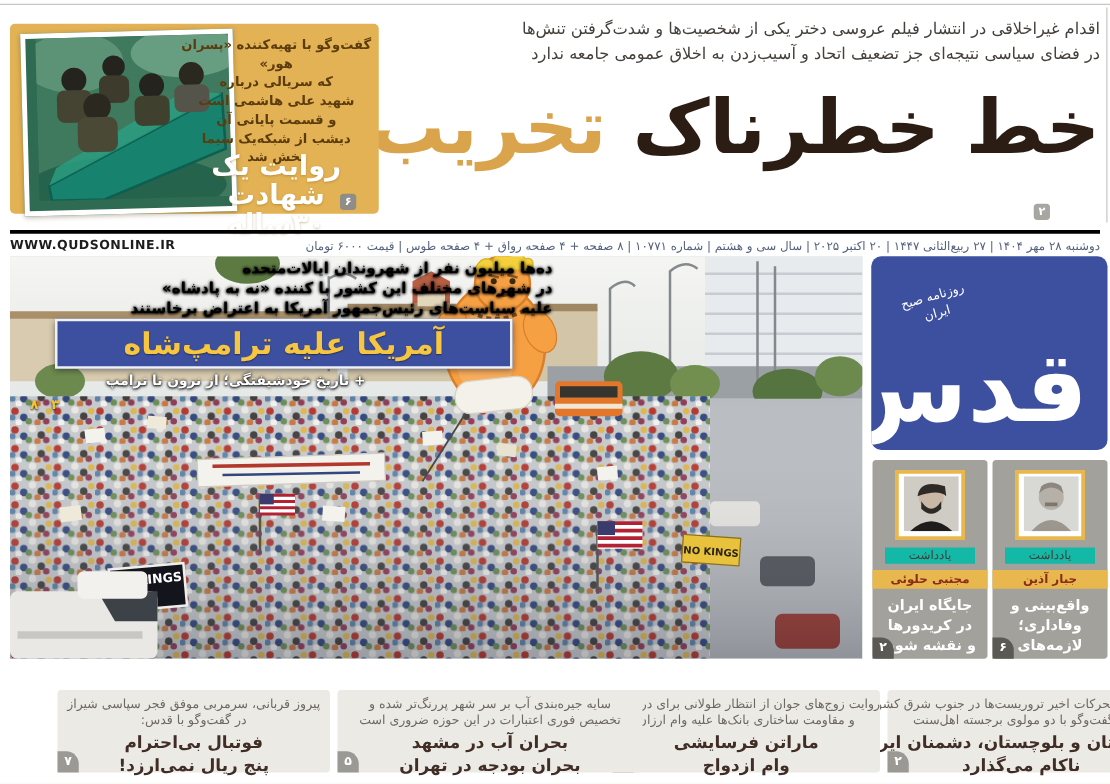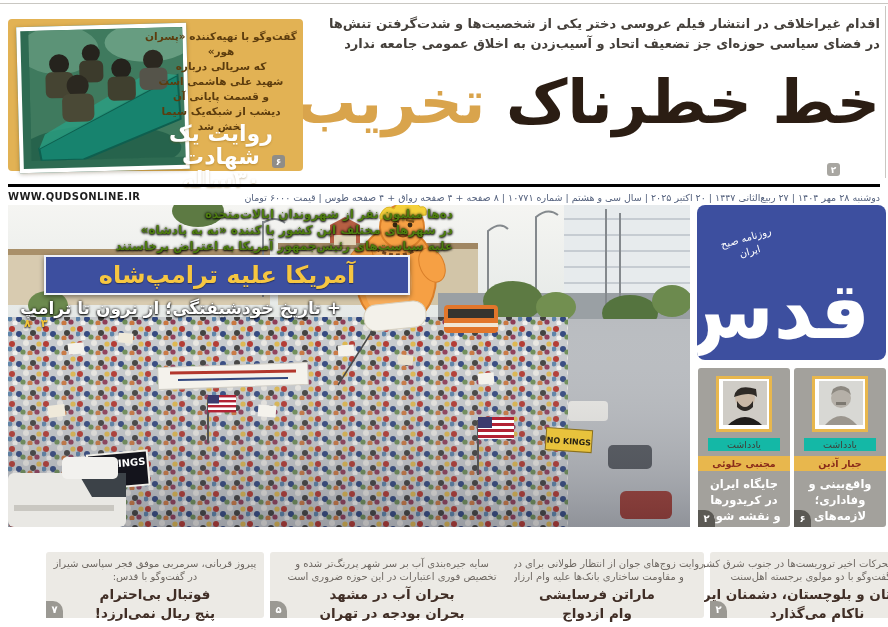--- a/index.html
+++ b/index.html
@@ -4,21 +4,21 @@
 <style>
   html,body{margin:0;padding:0;background:#f2f2f0;}
   .page{position:relative;width:888px;height:627px;background:#ffffff;overflow:hidden;
         direction:rtl;font-family:"DejaVu Sans",sans-serif;}
   .abs{position:absolute;}
   .hairline-h{position:absolute;height:1px;background:#c9c7c2;}
   .hairline-v{position:absolute;width:1px;background:#c9c7c2;}
 
   
   .kicker{position:absolute;right:8px;top:14px;text-align:right;color:#45403b;
-          font-size:13px;font-weight:bold;line-height:20px;}
+          font-size:13px;font-weight:normal;line-height:20px;}
   .lead-title{position:absolute;right:8px;top:50px;font-size:60px;font-weight:bold;
           line-height:1.75;white-space:nowrap;}
   .lead-title .black{color:#2b1d13;}
   .lead-title .gold{color:#d9a44c;}
 
   
   .badge{display:flex;align-items:center;justify-content:center;color:#fff;
          font-size:9px;font-weight:bold;}
   .badge.sm{width:13px;height:13px;border-radius:3px;}
   .badge.corner{width:17px;height:17px;border-radius:0 10px 0 0;position:absolute;left:0;bottom:0;font-size:10px;}
@@ -32,28 +32,28 @@
   .tv-title{position:absolute;right:6px;top:103px;width:152px;text-align:center;color:#ffffff;
             font-size:22px;font-weight:bold;line-height:23px;text-shadow:0 1px 2px rgba(120,80,0,.35);}
 
   
   .infobar{position:absolute;left:8px;right:8px;top:184px;height:17px;border-top:3px solid #000000;}
   .site{position:absolute;left:0;top:4px;font-size:10px;font-weight:bold;color:#1d1d1d;direction:ltr;letter-spacing:.4px;}
   .dateline{position:absolute;right:0;top:5px;font-size:9.5px;color:#55627e;white-space:nowrap;}
 
   
   .photo{position:absolute;left:8px;top:205px;width:682px;height:322px;background:#dfe2e2;overflow:hidden;}
-  .deck{position:absolute;right:237px;top:1px;text-align:right;color:#4d7c0f;font-size:12px;font-weight:bold;
+  .deck{position:absolute;right:248px;top:1px;text-align:right;color:#000000;font-size:12px;font-weight:bold;
         line-height:16px;text-shadow:0 0 3px #000,0 1px 2px rgba(0,0,0,.9);}
   .banner{position:absolute;left:12px;top:50px;width:362px;height:36px;background:#3d4f9f;
           border:2px solid #eef1f8;box-shadow:0 2px 5px rgba(0,0,0,.45);
           display:flex;align-items:center;justify-content:center;margin-left:24px;}
   .banner span{color:#f6c641;font-size:24px;font-weight:bold;text-shadow:0 1px 1px rgba(0,0,0,.4);white-space:nowrap;}
   .subline{position:absolute;left:28px;top:93px;width:305px;text-align:center;color:#fff;
-           font-size:17px;font-weight:bold;text-shadow:0 0 3px #000,0 1px 2px #000;white-space:nowrap;}
+           font-size:11px;font-weight:bold;text-shadow:0 0 3px #000,0 1px 2px #000;white-space:nowrap;}
   .photorefs{position:absolute;left:16px;top:112px;color:#f2c537;font-size:11px;font-weight:bold;
              text-shadow:0 1px 2px #000;display:flex;gap:10px;direction:ltr;}
 
   
   .logo{position:absolute;left:697px;top:205px;width:189px;height:155px;background:#3d4f9f;border-radius:8px;overflow:hidden;}
   .logo-name{position:absolute;right:16px;bottom:10px;color:#fff;font-size:78px;font-weight:bold;line-height:1;}
   .logo-tag{position:absolute;left:20px;top:26px;width:62px;color:#fff;font-size:10px;line-height:14px;
             text-align:center;transform:rotate(-16deg);}
 
   
@@ -77,21 +77,21 @@
 </head>
 <body>
 
 <div class="page">
 
   <div class="hairline-h" style="left:0;top:3px;width:888px;"></div>
   <div class="hairline-v" style="left:885px;top:6px;height:172px;"></div>
 
   <div class="kicker">
     <div>اقدام غیراخلاقی در انتشار فیلم عروسی دختر یکی از شخصیت‌ها و شدت‌گرفتن تنش‌ها</div>
-    <div>در فضای سیاسی حوزه‌ای جز تضعیف اتحاد و آسیب‌زدن به اخلاق عمومی جامعه ندارد</div>
+    <div>در فضای سیاسی نتیجه‌ای جز تضعیف اتحاد و آسیب‌زدن به اخلاق عمومی جامعه ندارد</div>
   </div>
   <div class="lead-title">
     <span class="black">خط خطرناک</span>
     <span> </span>
     <span class="gold">تخریب</span>
   </div>
   <div class="badge sm abs" style="right:48px;top:163px;background:#a8a6a1;">۲</div>
 
   <div class="tv">
     <div class="tv-photo">

